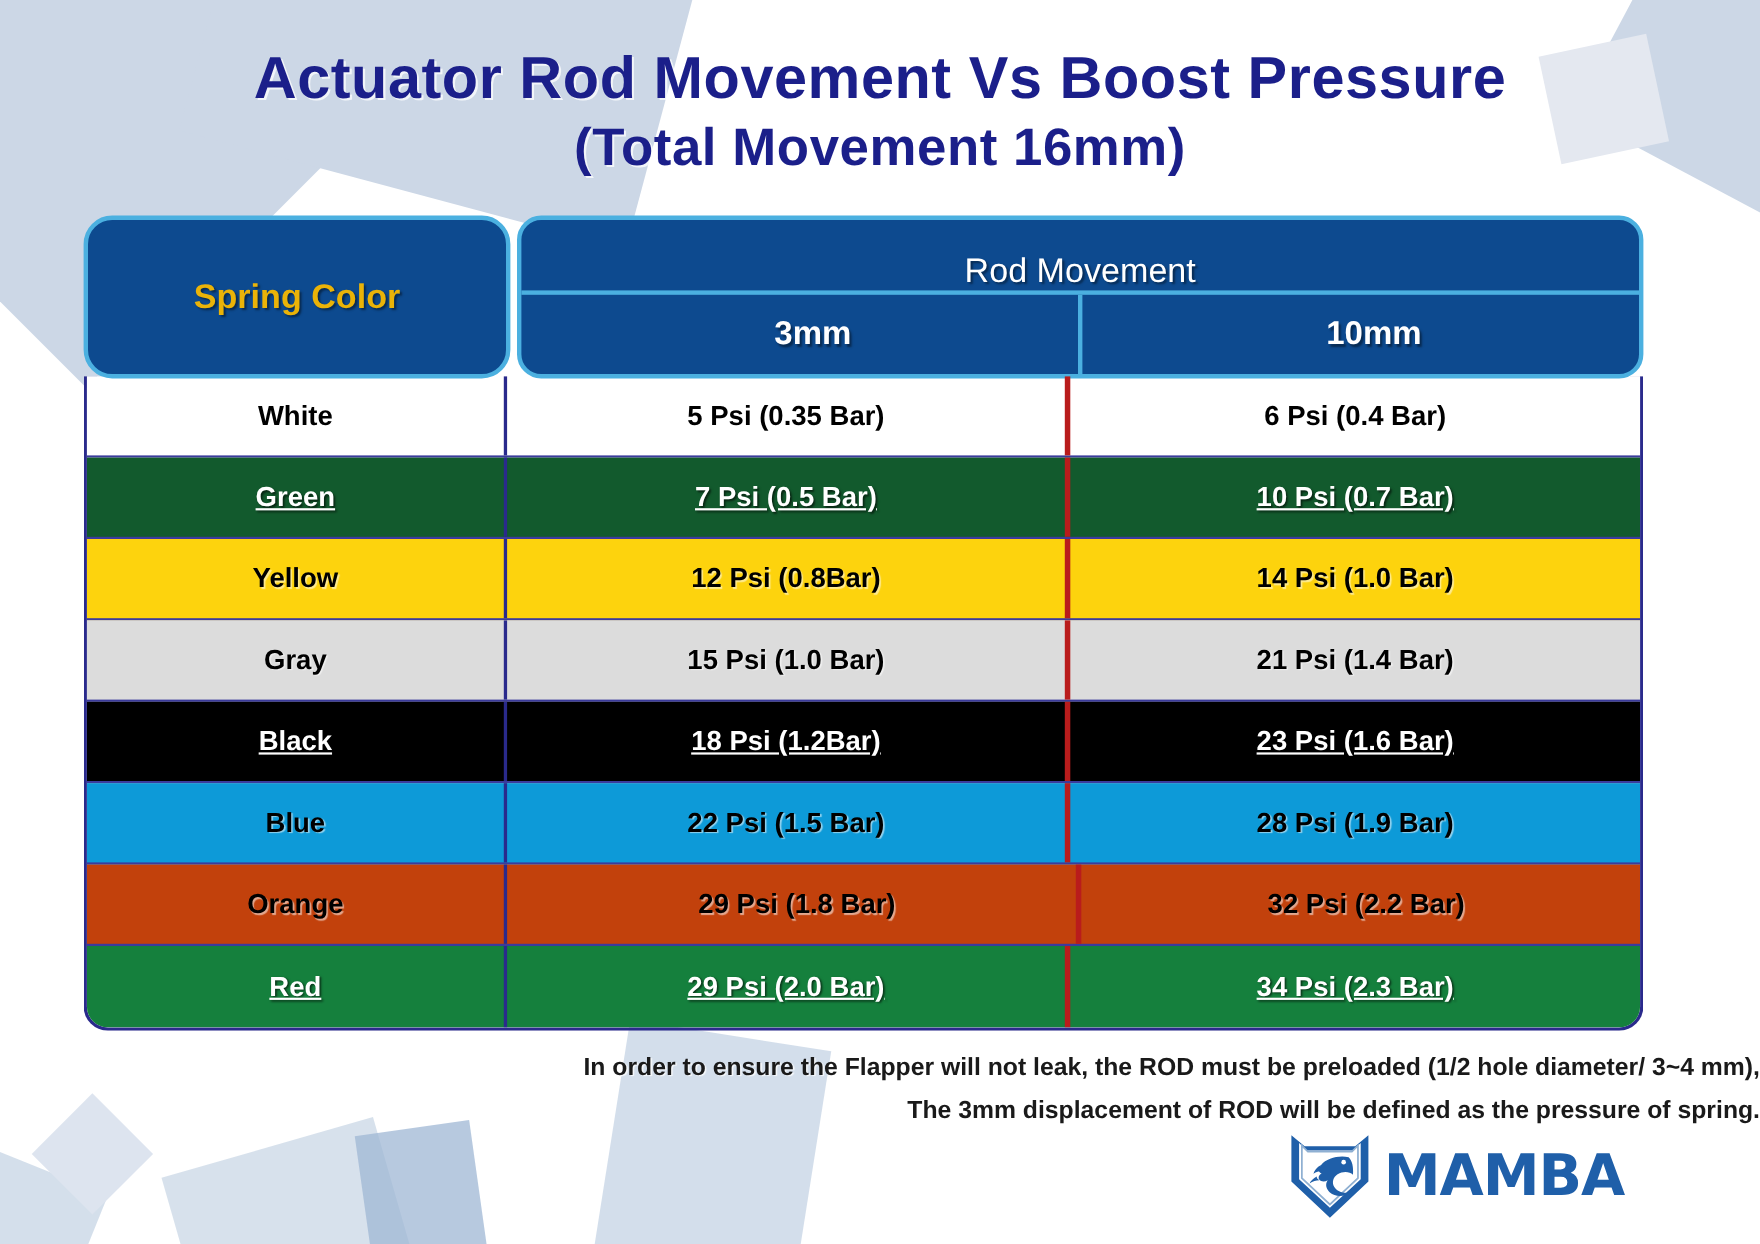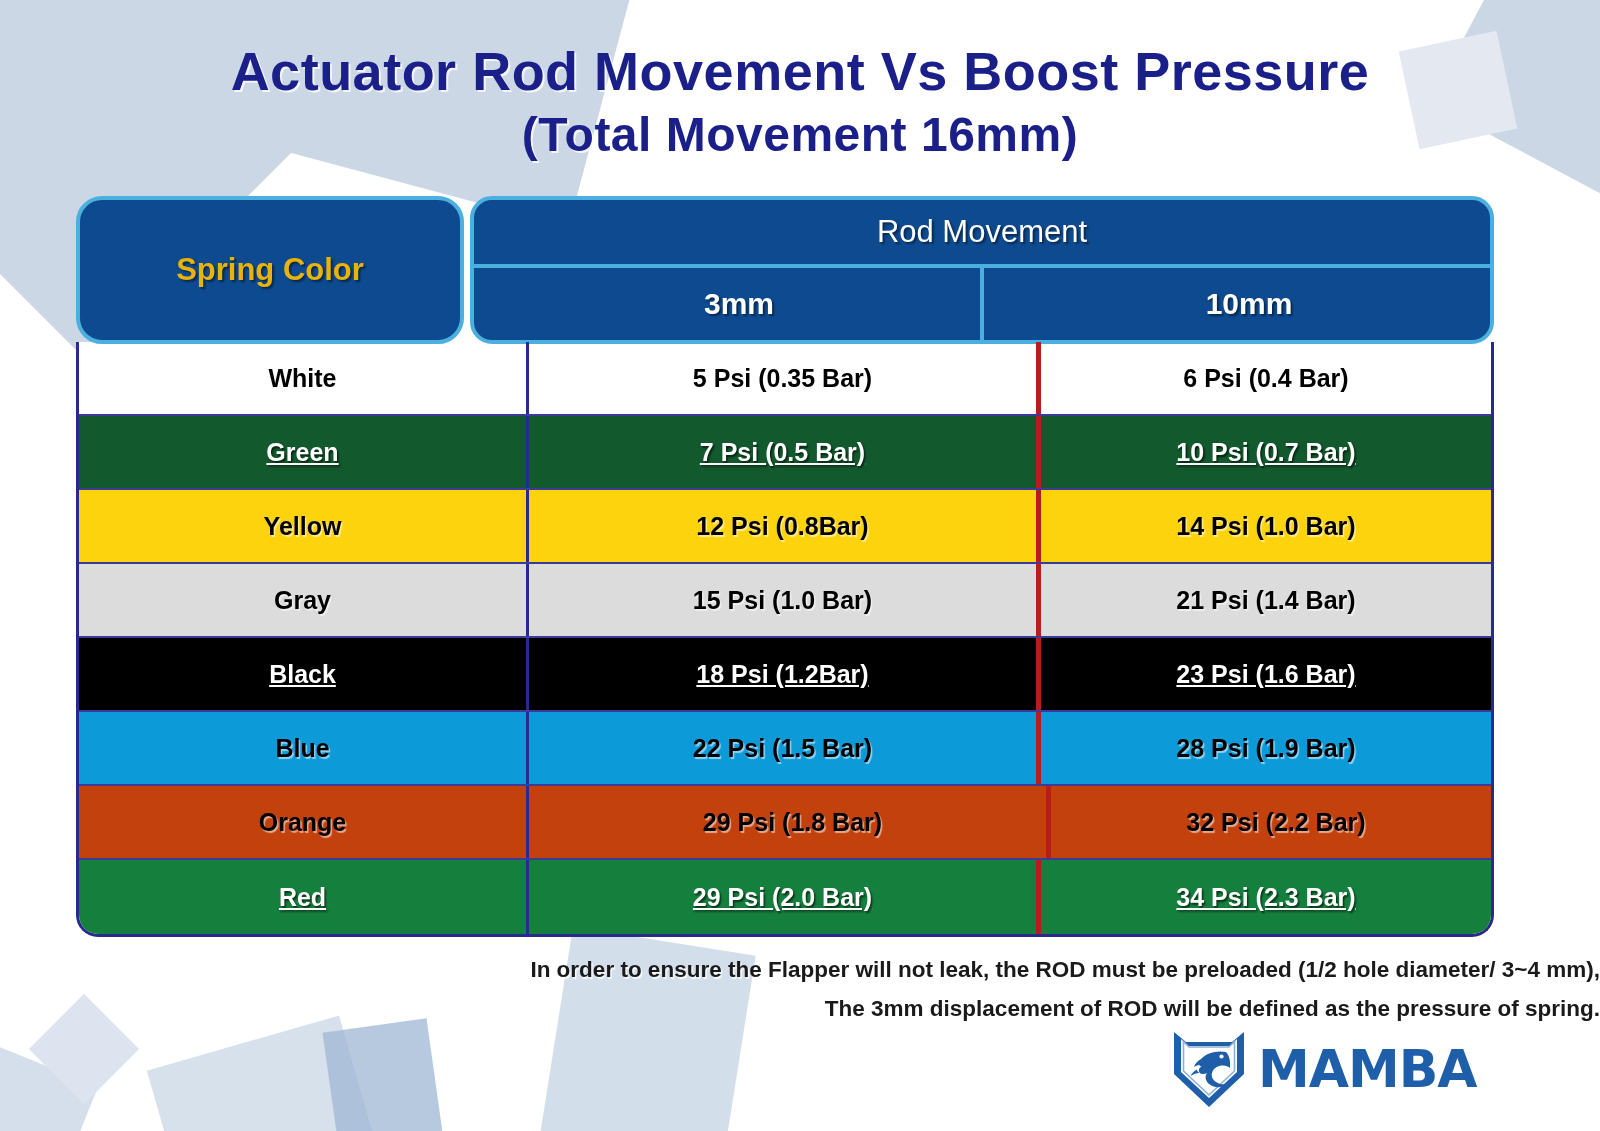--- a/index.html
+++ b/index.html
@@ -143,21 +143,21 @@
     flex: 1;
     background: #0d4a8f;
     border: 4px solid #4bb0e0;
     border-radius: 22px;
     display: flex;
     flex-direction: column;
   }
   .th-rod-top {
     height: 68px;
     display: flex;
-    align-items: center;
+    align-items: flex-end;
     justify-content: center;
     border-bottom: 4px solid #4bb0e0;
   }
   .th-rod-top span {
     color: #ffffff;
     font-size: 31px;
     font-weight: 500;
     text-shadow: 2px 2px 2px rgba(0,0,0,0.45);
   }
   .th-rod-bottom {
@@ -198,21 +198,21 @@
 
   .tcell {
     display: flex;
     align-items: center;
     justify-content: center;
     font-size: 25px;
     font-weight: bold;
     text-align: center;
   }
   .c-color {
-    width: 450px;
+    width: 382px;
     border-right: 3px solid #2a2a8c;
   }
   .c-3mm {
     width: 512px;
     border-right: 5px solid #b91c1c;
   }
   .c-10mm {
     flex: 1;
   }
   .txt-dark  { color: #000000; text-shadow: 1.5px 1.5px 1px rgba(255,255,255,0.55); }

